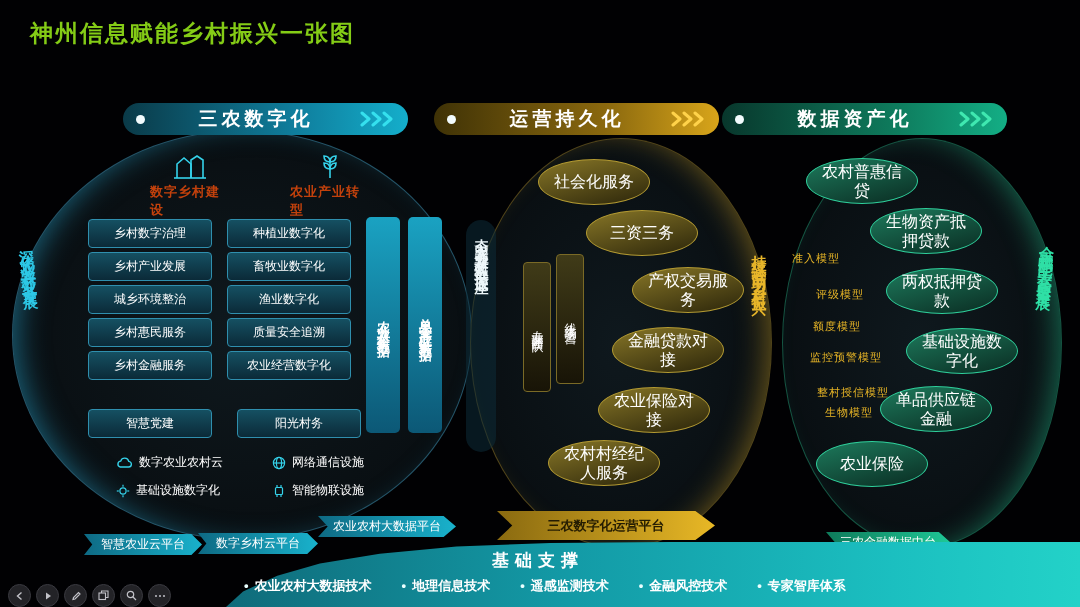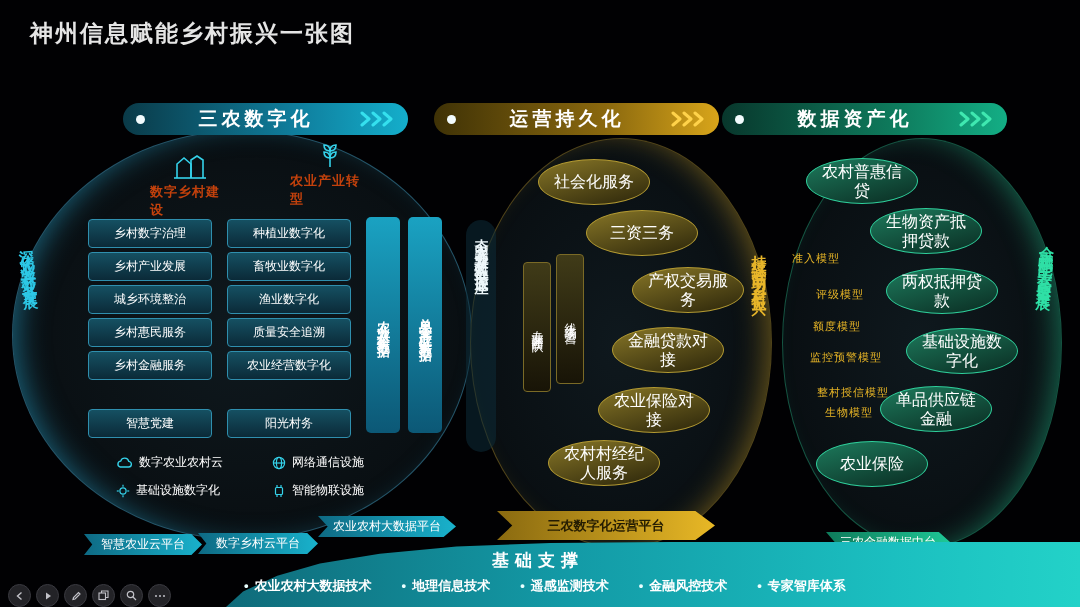--- a/index.html
+++ b/index.html
@@ -1,18 +1,18 @@
 <!DOCTYPE html>
 <html><head>
 <meta charset="utf-8">
 <style>
   html,body{margin:0;padding:0;background:#000;}
   .stage{position:relative;width:1080px;height:607px;background:#010103;overflow:hidden;
          font-family:"Liberation Sans","DejaVu Sans",sans-serif;color:#fff;}
-  .title{position:absolute;left:30px;top:18px;font-size:23px;font-weight:bold;letter-spacing:2px;color:#e5e5e5;}
+  .title{position:absolute;left:30px;top:18px;font-size:23px;font-weight:bold;letter-spacing:2px;color:#84cc16;}
 
   .panel{position:absolute;border-radius:50%;border:1px solid transparent;
          background:radial-gradient(ellipse at center, rgba(17,28,34,.88), rgba(7,11,14,.92));}
 
   .banner{position:absolute;top:103px;height:32px;width:285px;border-radius:16px;display:flex;
           align-items:center;padding:0 13px;box-sizing:border-box;}
   .banner .dot{width:9px;height:9px;border-radius:50%;background:#f2fbfd;margin-right:8px;flex:0 0 auto;}
   .banner .banner-text{flex:1;text-align:center;font-size:19px;font-weight:bold;letter-spacing:4px;color:#fff;}
   .banner svg{flex:0 0 auto;}
   .b-cyan{background:linear-gradient(90deg,#0a3a48,#0f7d9c 60%,#14aecb);}
@@ -108,21 +108,21 @@
   <div class="group-head" style="left:150px;top:150px;width:80px;">
     <svg width="34" height="30" viewBox="0 0 34 30">
         <g fill="none" stroke="#35d2ea" stroke-width="1.6">
           <path d="M4 28V14l7-6 7 6v14"></path>
           <path d="M18 28V10l6-4 6 4v18"></path>
           <path d="M1 28h32"></path>
         </g>
       </svg>
     <span class="group-label">数字乡村建设</span>
   </div>
-  <div class="group-head" style="left:290px;top:139px;width:80px;">
+  <div class="group-head" style="left:290px;top:150px;width:80px;">
     <svg width="34" height="30" viewBox="0 0 34 30">
         <g fill="none" stroke="#35d2ea" stroke-width="1.6">
           <path d="M17 28V8"></path>
           <path d="M17 12c-4 0-6-2-6-6 4 0 6 2 6 6z"></path>
           <path d="M17 12c4 0 6-2 6-6-4 0-6 2-6 6z"></path>
           <path d="M17 19c-4 0-6-2-6-6 4 0 6 2 6 6z"></path>
           <path d="M17 19c4 0 6-2 6-6-4 0-6 2-6 6z"></path>
         </g>
       </svg>
     <span class="group-label">农业产业转型</span>
@@ -133,21 +133,21 @@
   <div class="box" style="left:88px;top:285px;">城乡环境整治</div>
   <div class="box" style="left:88px;top:318px;">乡村惠民服务</div>
   <div class="box" style="left:88px;top:351px;">乡村金融服务</div>
   <div class="box" style="left:88px;top:409px;">智慧党建</div>
 
   <div class="box" style="left:227px;top:219px;">种植业数字化</div>
   <div class="box" style="left:227px;top:252px;">畜牧业数字化</div>
   <div class="box" style="left:227px;top:285px;">渔业数字化</div>
   <div class="box" style="left:227px;top:318px;">质量安全追溯</div>
   <div class="box" style="left:227px;top:351px;">农业经营数字化</div>
-  <div class="box" style="left:227px;top:409px;text-align:right;">阳光村务</div>
+  <div class="box" style="left:237px;top:409px;text-align:right;">阳光村务</div>
 
   <div class="vbar" style="left:366px;top:217px;height:216px;">农业农村大数据</div>
   <div class="vbar" style="left:408px;top:217px;height:216px;">单品全产业链大数据</div>
 
   <div class="infra" style="left:116px;top:454px;">
     <svg width="17" height="13" viewBox="0 0 17 13">
         <path d="M4.2 11a3 3 0 0 1 .5-5.9A4.2 4.2 0 0 1 12.8 5.4 2.7 2.7 0 0 1 12.3 11z" fill="none" stroke="#35d2ea" stroke-width="1.4"></path>
       </svg>
     <span>数字农业农村云</span>
   </div>

